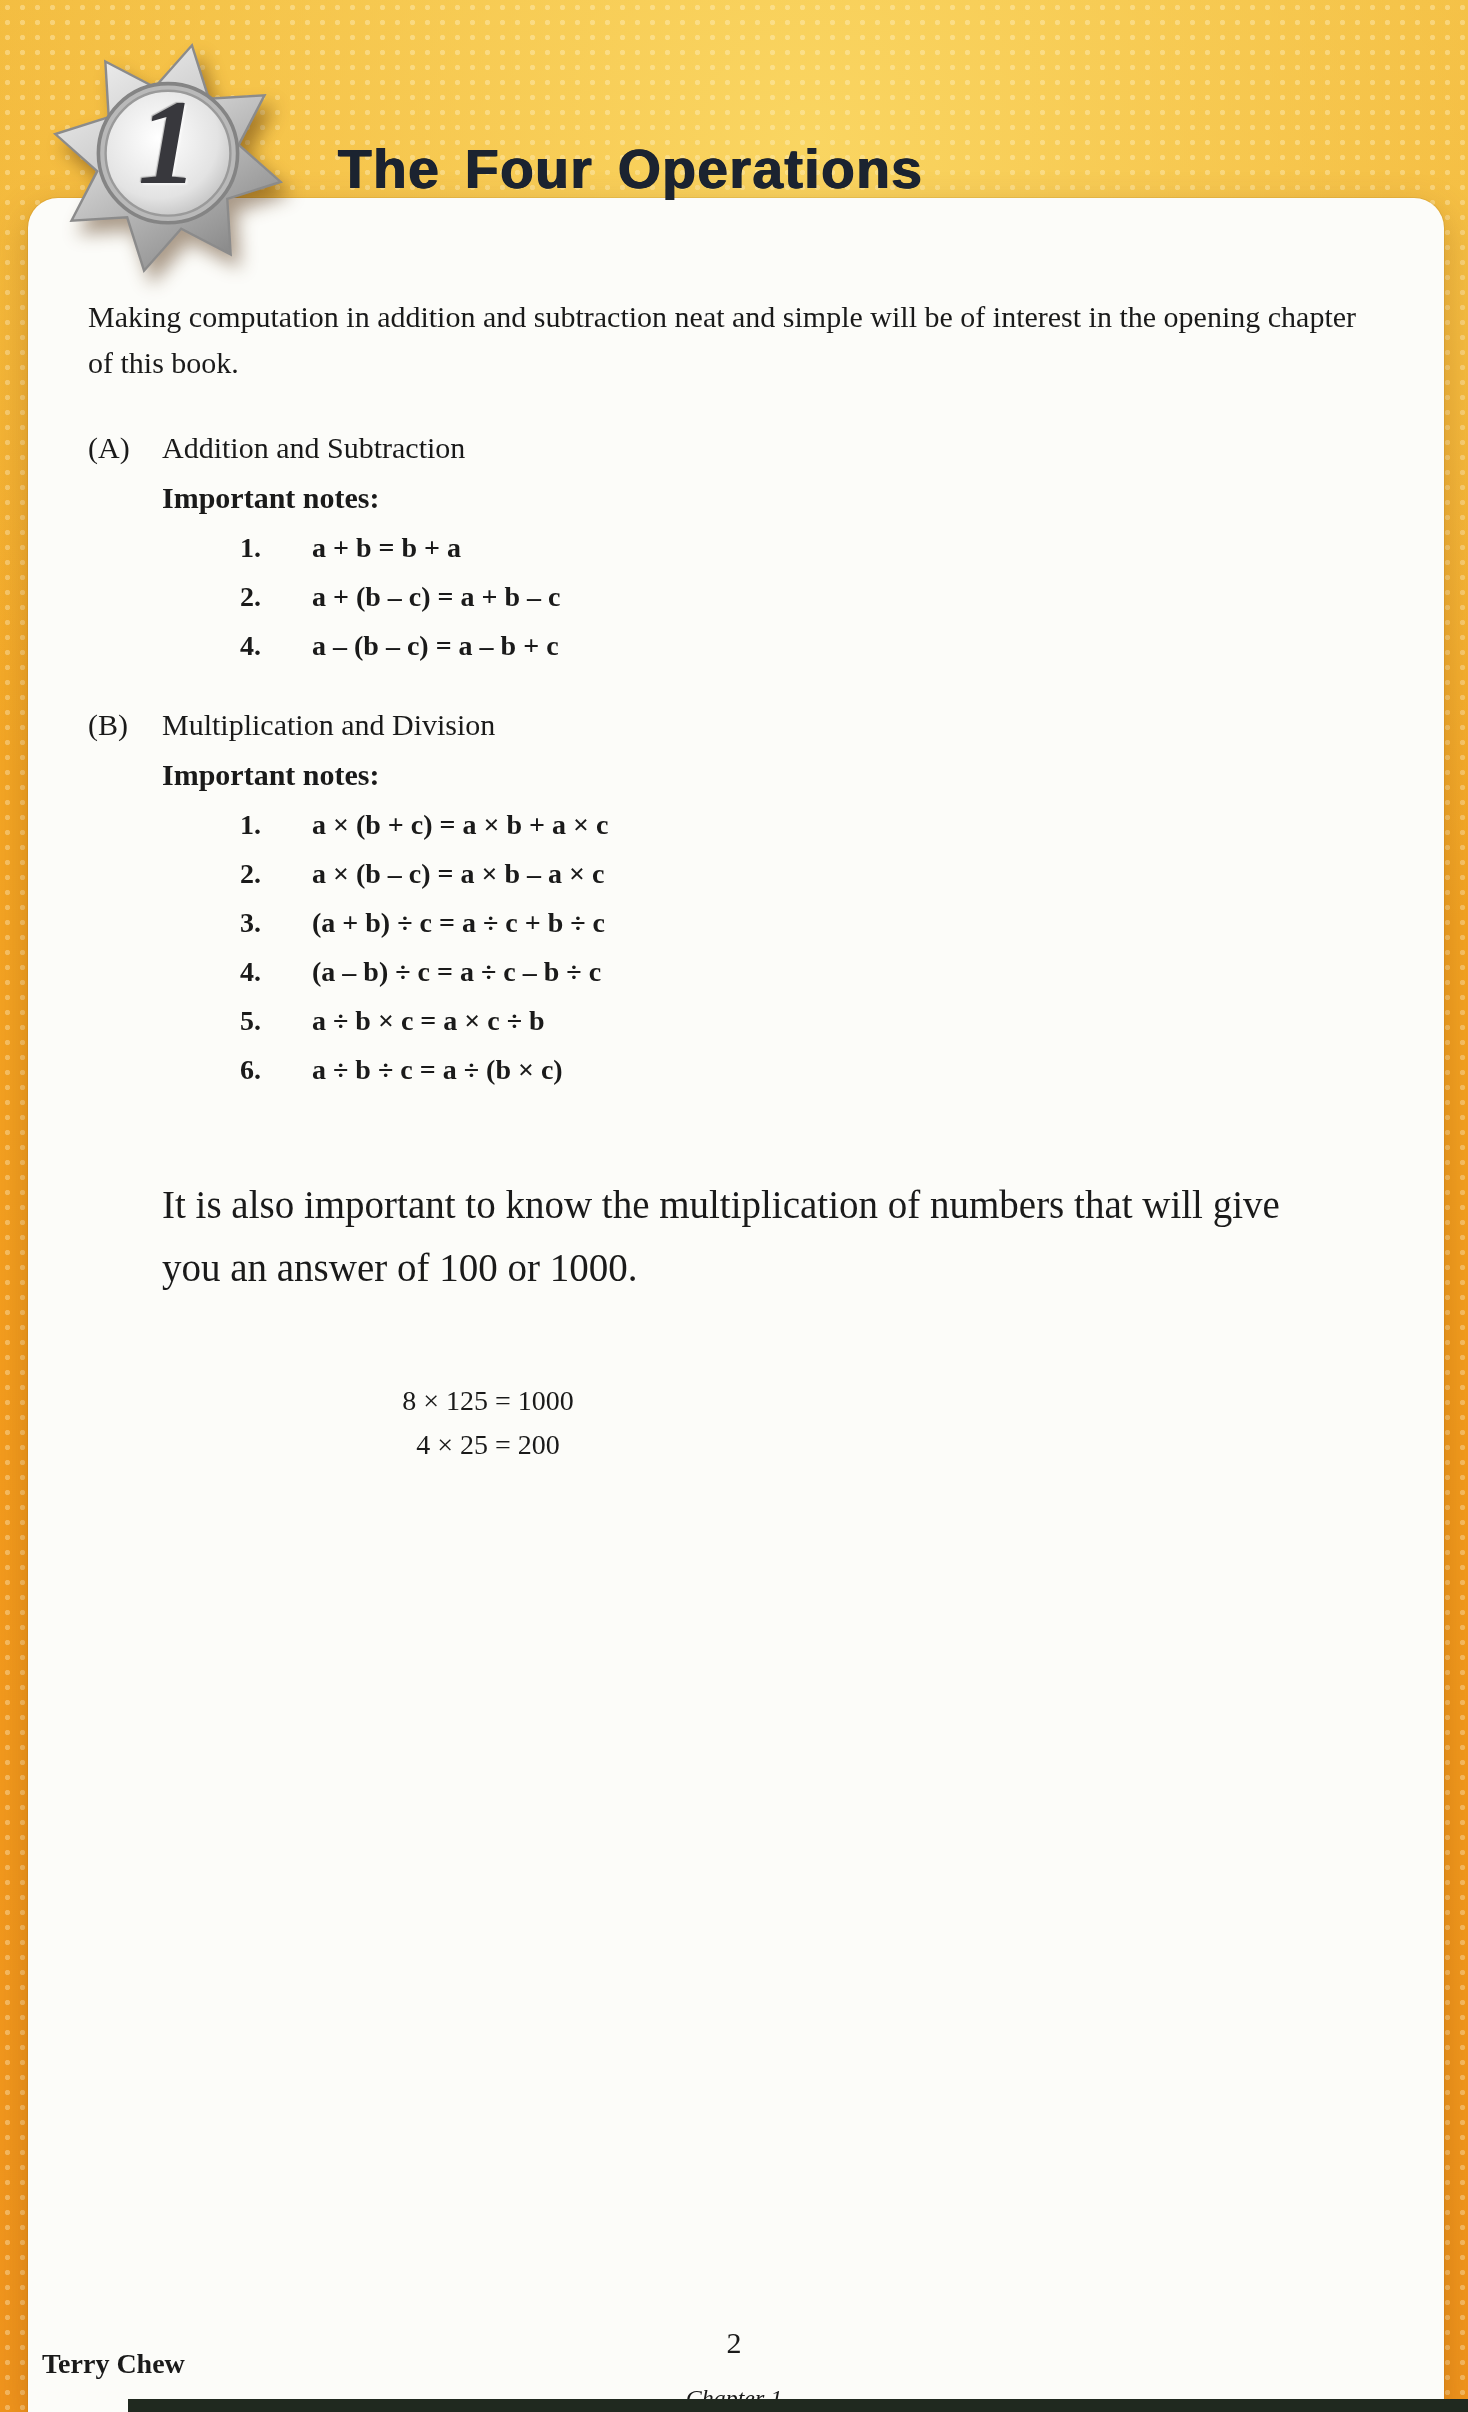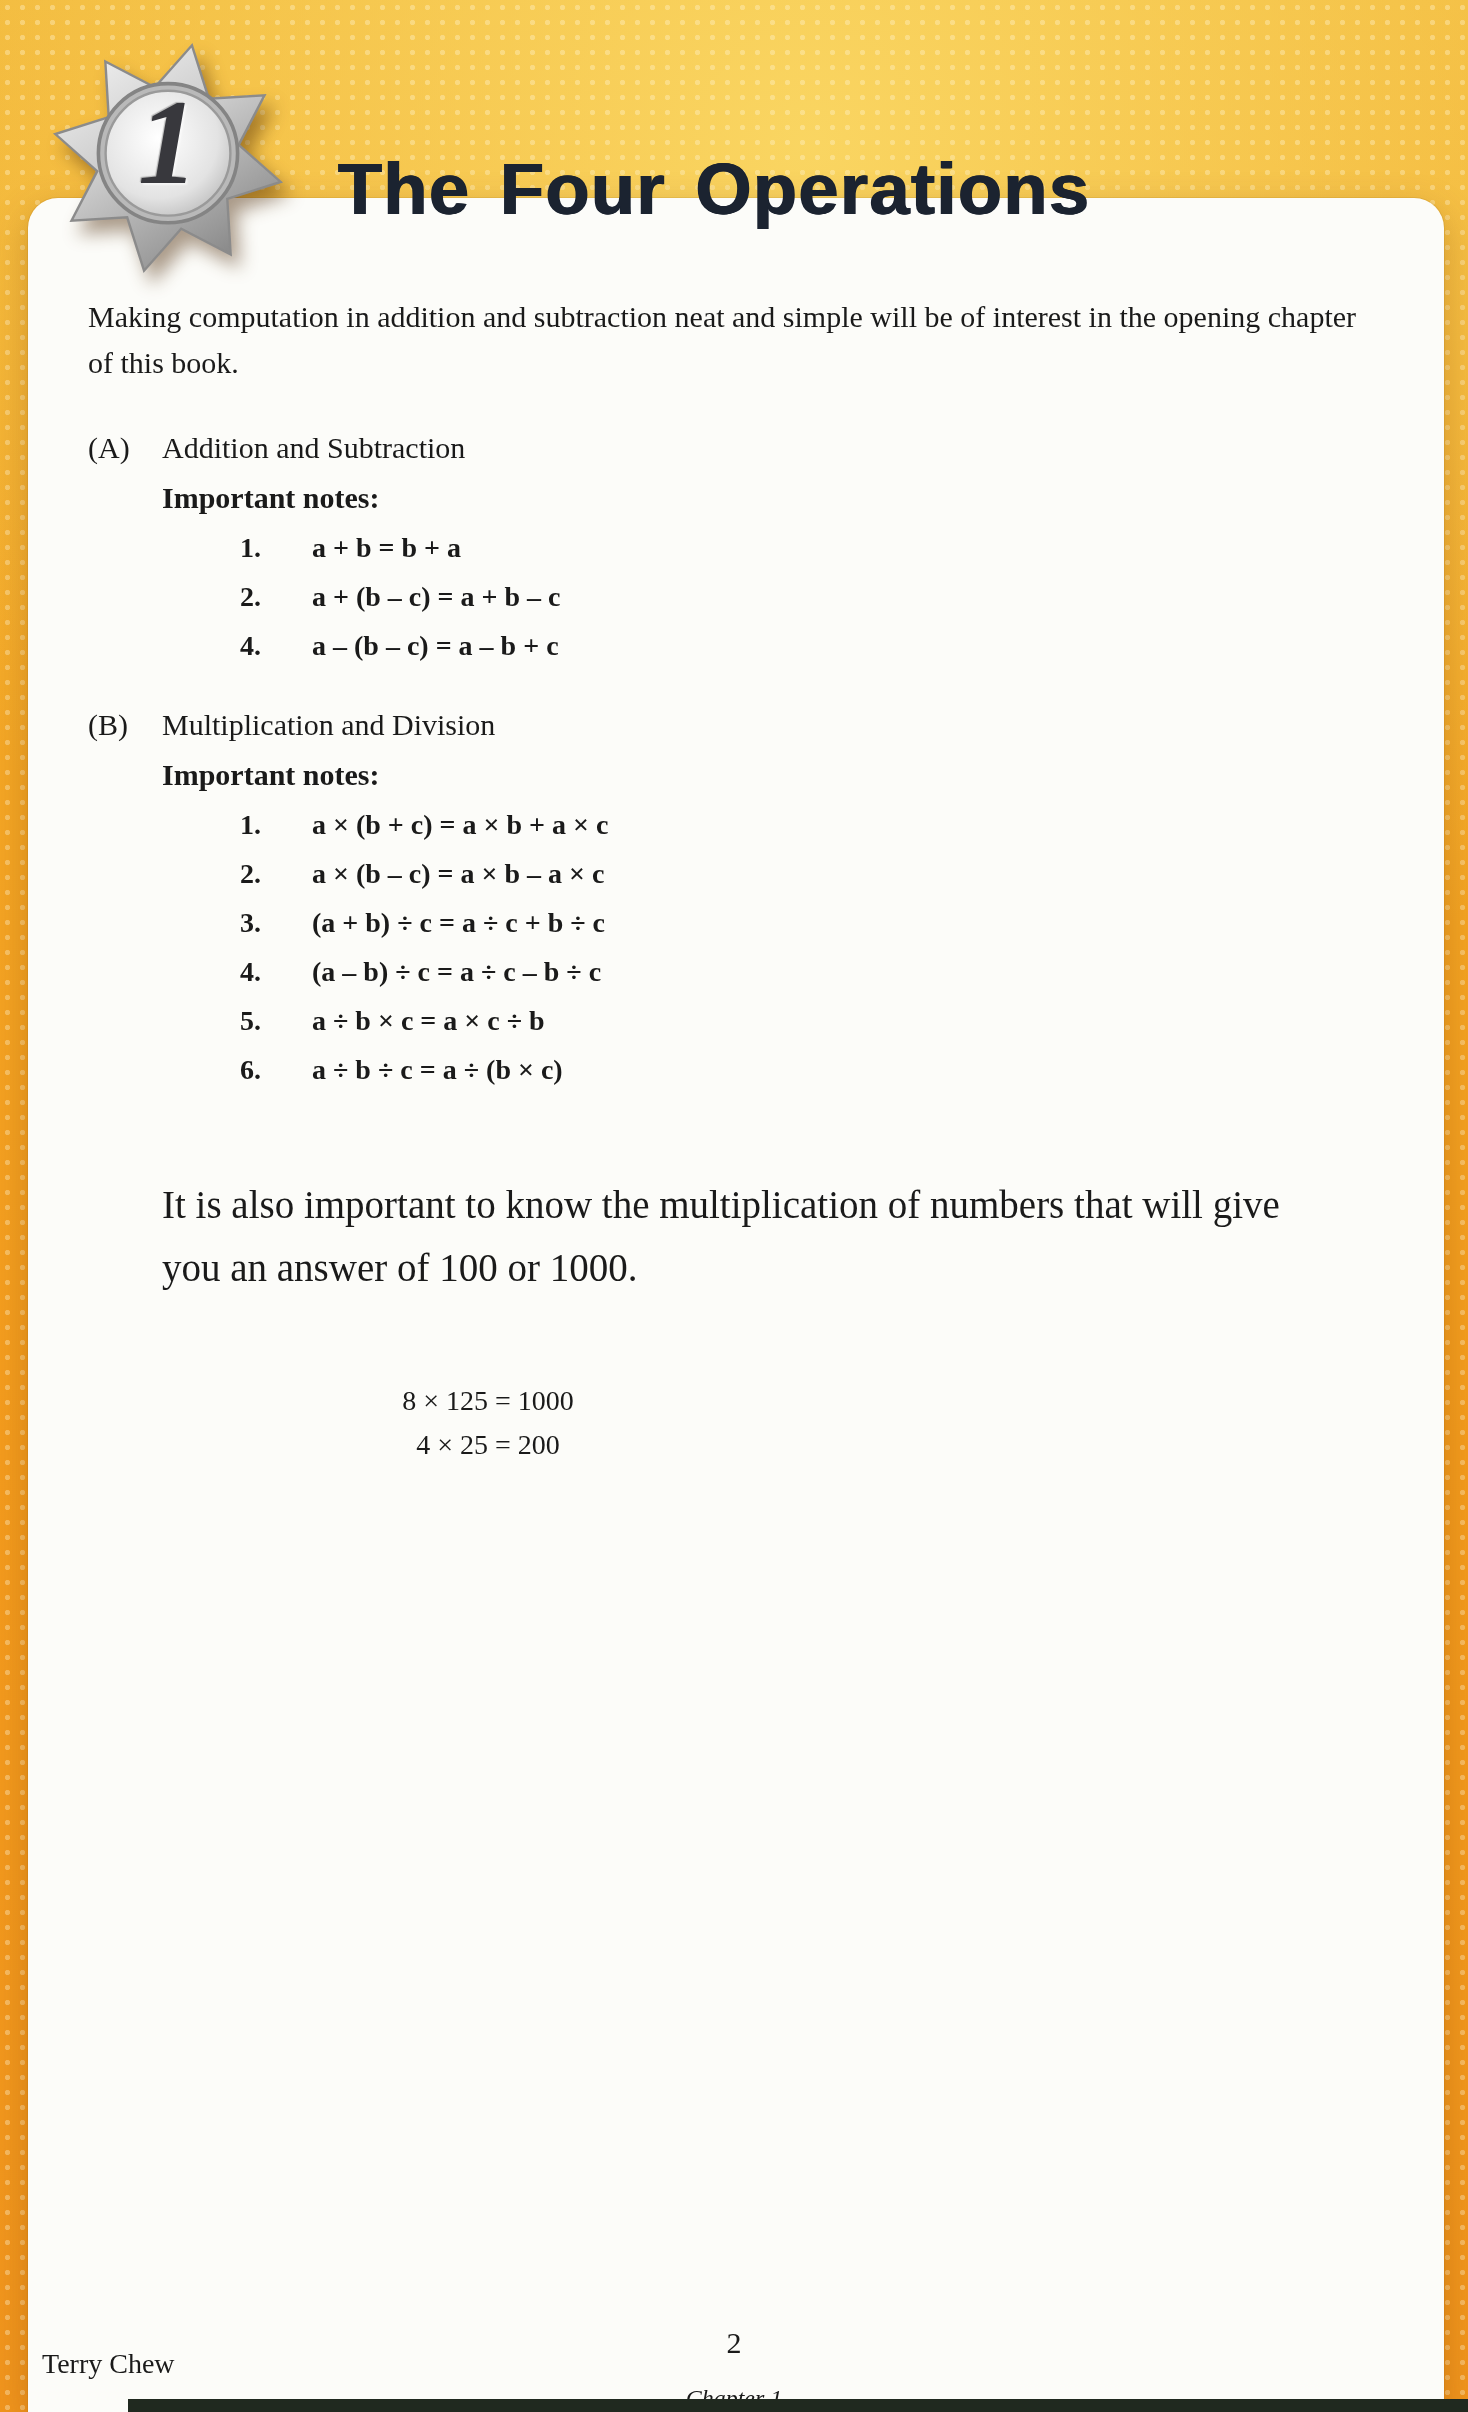--- a/index.html
+++ b/index.html
@@ -14,21 +14,21 @@
       radial-gradient(circle at 55% 6%, rgba(250,215,100,0.95) 0%, rgba(250,215,100,0) 42%),
       linear-gradient(180deg,#f2b83a 0%, #f4a826 28%, #f49c1d 60%, #f1951d 100%);
     background-size:15px 15px, 100% 100%, 100% 100%;
     font-family:"Liberation Serif", serif;
     color:#1a1a1a;
   }
   
   .title{
     position:absolute;left:338px;top:100px;width:1080px;z-index:2;
     font-family:"Liberation Sans", sans-serif;
-    font-weight:700;font-size:72px;letter-spacing:1.5px;word-spacing:8px;
+    font-weight:700;font-size:55px;letter-spacing:1.5px;word-spacing:8px;
     color:#1b2330;
     text-shadow:0.7px 0 0 #1b2330, -0.7px 0 0 #1b2330;
   }
   .badge{
     position:absolute;left:48px;top:38px;width:240px;height:240px;z-index:3;
   }
   .badge svg{width:100%;height:100%;filter:drop-shadow(8px 12px 9px rgba(70,35,0,0.45));}
   .badge-num{
     position:absolute;top:36px;left:0;width:100%;text-align:center;
     font-family:"Liberation Serif", serif;font-style:italic;font-weight:700;
@@ -60,20 +60,21 @@
     font-size:39px;line-height:1.6;
   }
   .equations{
     margin-top:86px;width:800px;text-align:center;
   }
   .equation{font-weight:400;font-size:28px;margin:12px 0;}
   
   .author{
     position:absolute;left:42px;bottom:32px;z-index:2;
     font-size:28px;
+    font-weight:bold;
   }
   .page-num{
     position:absolute;left:0;right:0;bottom:52px;z-index:2;
     text-align:center;font-size:30px;
   }
   .chapter-label{
     position:absolute;left:0;right:0;bottom:0px;z-index:2;
     text-align:center;font-style:italic;font-size:24px;
   }
   .bottom-strip{

